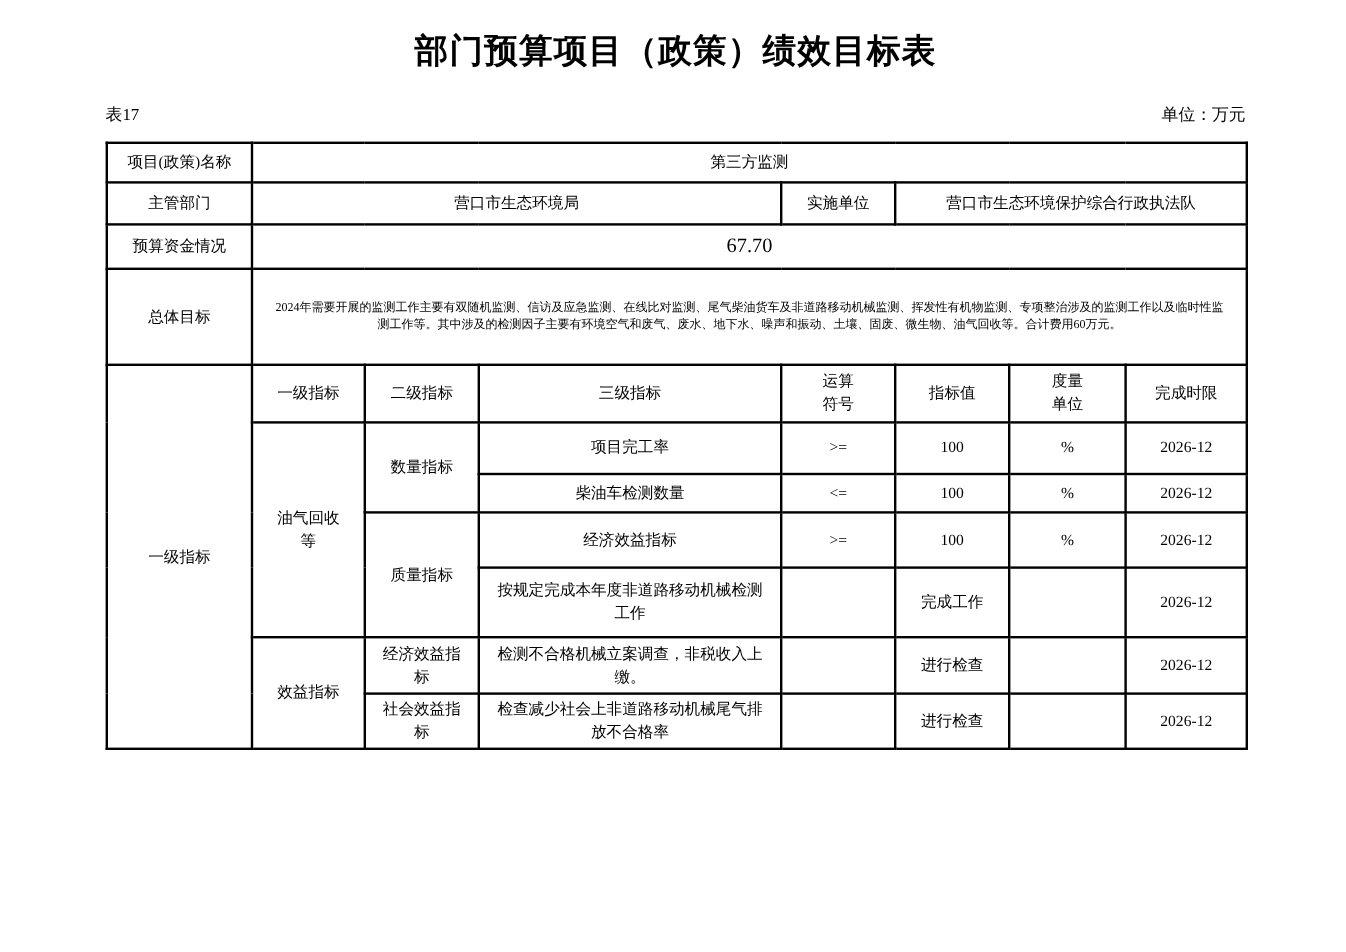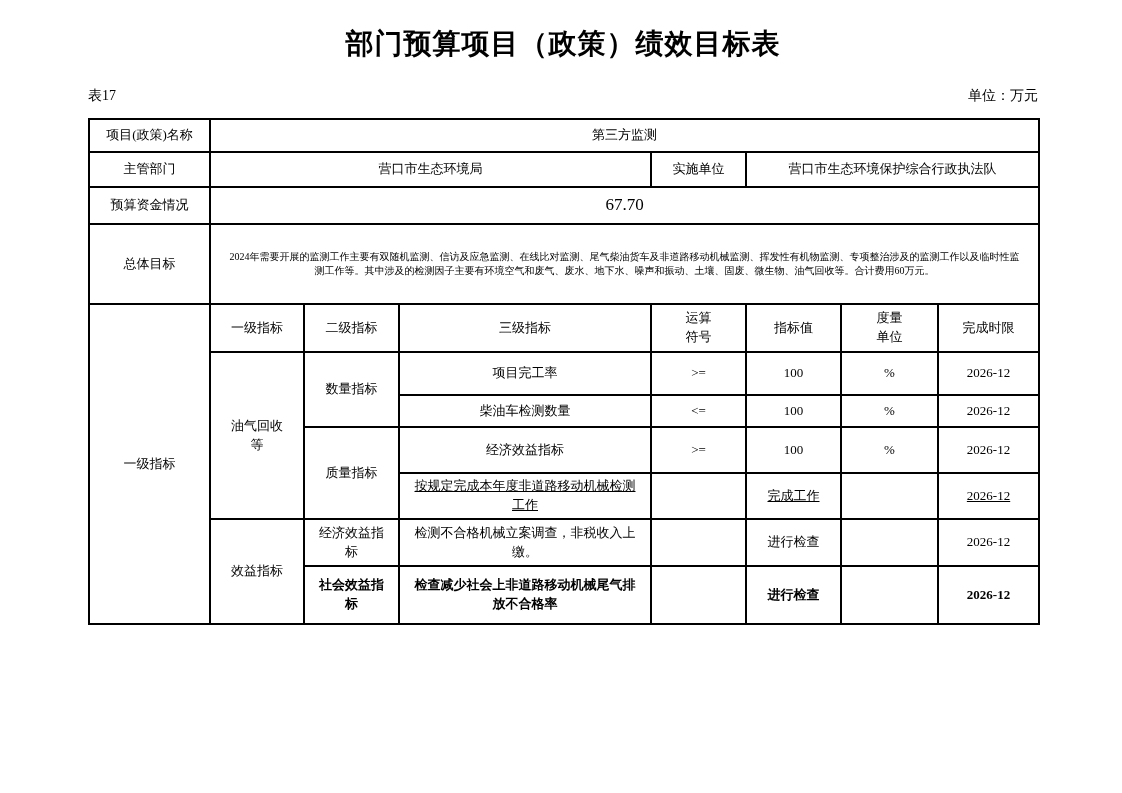--- a/index.html
+++ b/index.html
@@ -59,23 +59,23 @@
   td.two-line { white-space: pre-line; }
   td.indicator3 { padding: 2px 8px; }
   .r1 { height: 33px; }
   .r2 { height: 35px; }
   .r3 { height: 37px; }
   .r4 { height: 80px; }
   .rh { height: 48px; }
   .ri1 { height: 43px; }
   .ri2 { height: 32px; }
   .ri3 { height: 46px; }
-  .ri4 { height: 46px; text-decoration: underline; }
+  .ri4 { height: 58px; }
   .ri5 { height: 47px; }
-  .ri6 { height: 58px; font-weight: bold; }
+  .ri6 { height: 46px; }
 </style>
 </head>
 <body>
 
 <div class="sheet">
   <div class="doc-title">部门预算项目（政策）绩效目标表</div>
 
   <div class="meta-row">
     <span>表17</span>
     <span>单位：万元</span>

